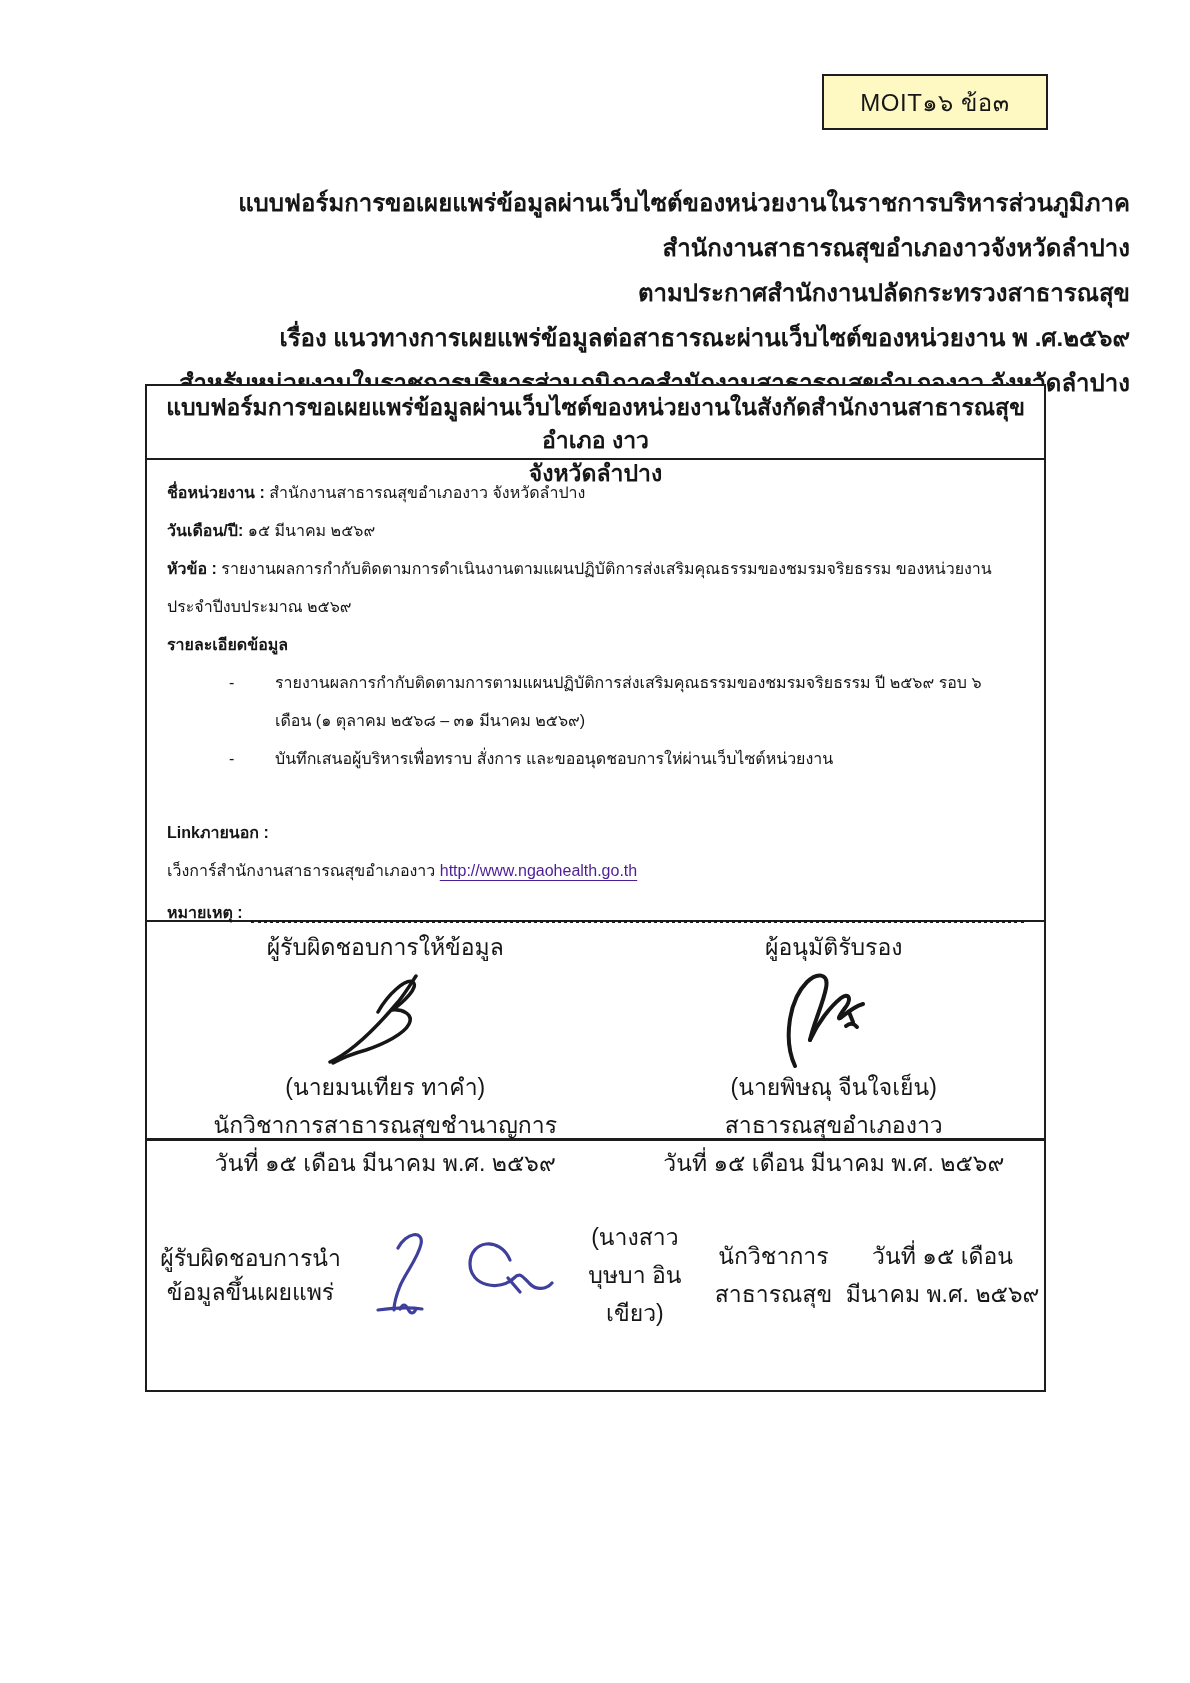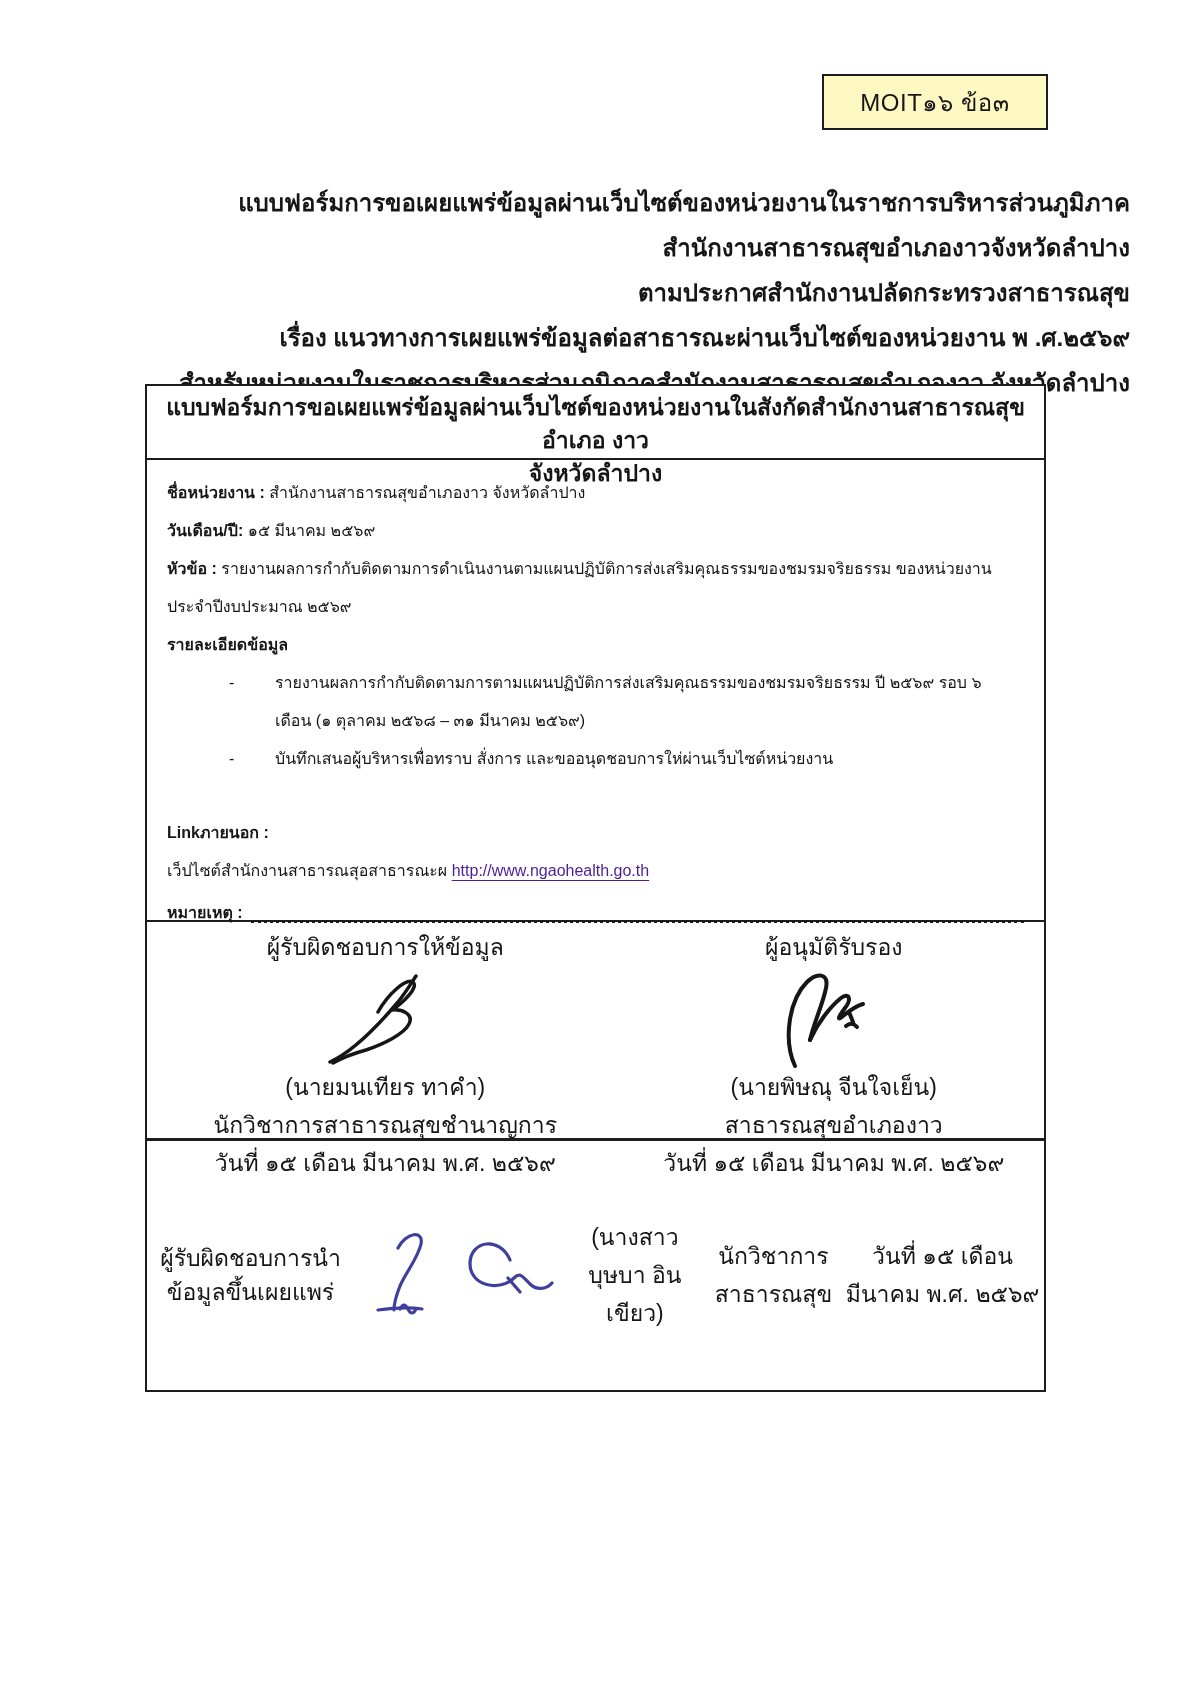--- a/index.html
+++ b/index.html
@@ -105,21 +105,21 @@
       </div>
       <div class="list-item">
         <span class="dash">-</span>
         <span class="item-text">บันทึกเสนอผู้บริหารเพื่อทราบ สั่งการ และขออนุดชอบการให่ผ่านเว็บไซต์หน่วยงาน</span>
       </div>
     </div>
 
     <div class="link-section">
       <p class="row lbl">Linkภายนอก :</p>
       <p class="row">
-        <span>เว็ปไซต์สำนักงานสาธารณสุอสาธารณะผ </span>
+        <span>เว็งการ์สำนักงานสาธารณสุขอำเภองาว </span>
         <a href="#" class="doc-link">http://www.ngaohealth.go.th</a>
       </p>
     </div>
 
     <div class="note-row">
       <span class="lbl">หมายเหตุ :</span>
       <span class="dotted-fill"></span>
     </div>
   </div>
 

